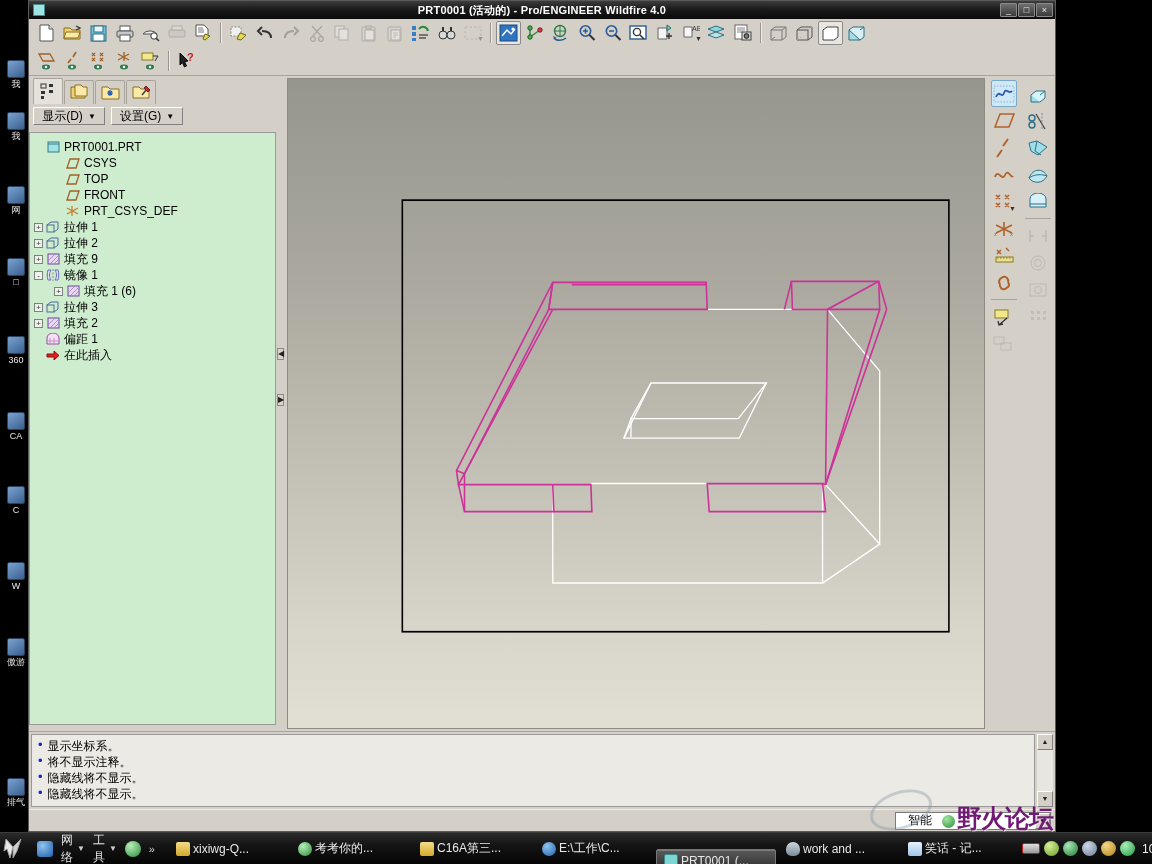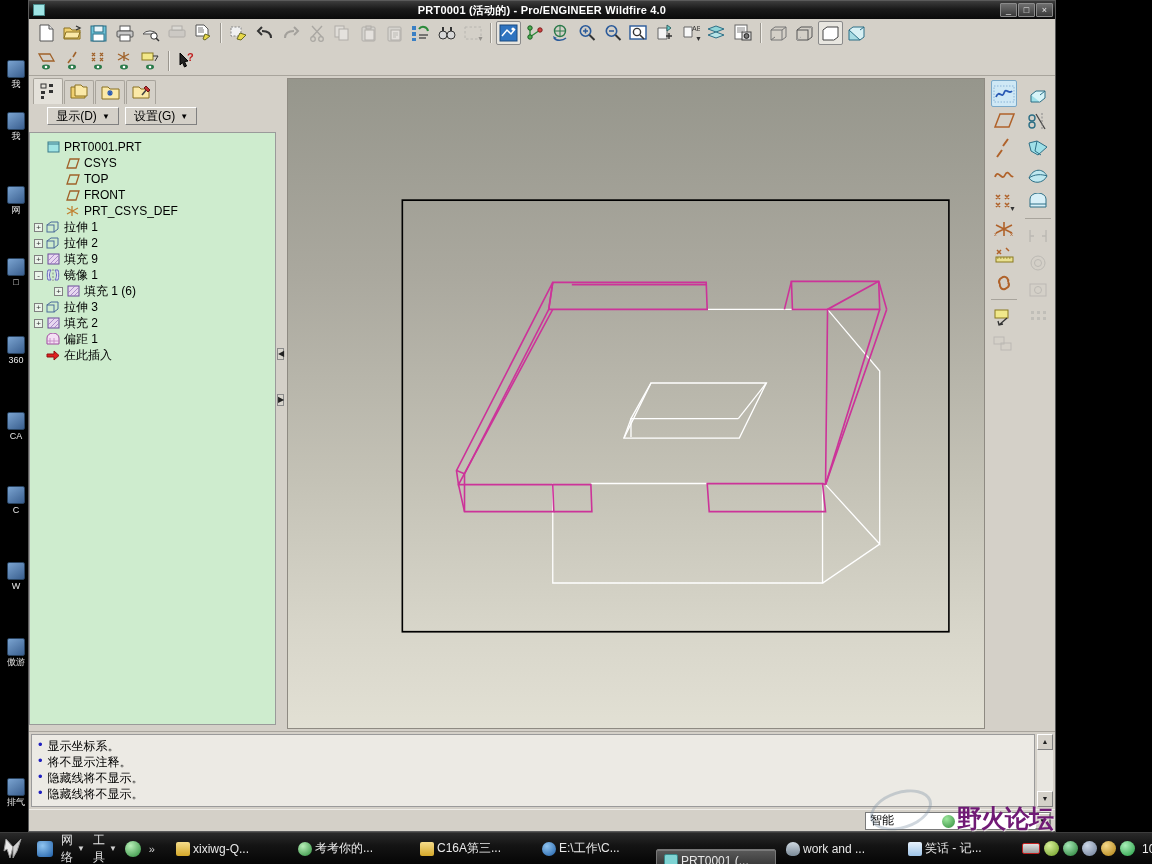--- a/index.html
+++ b/index.html
@@ -91,21 +91,21 @@
 
   #navigator { width:247px; flex:0 0 247px; display:flex; flex-direction:column; background:#d4d0c8; }
   #nav-tabs { height:28px; display:flex; align-items:flex-end; padding-left:4px; gap:1px; }
   .navtab {
     width:30px; height:24px; display:flex; align-items:center; justify-content:center;
     background:#d4d0c8; border:1px solid #a8a49c; border-bottom:none;
     border-radius:2px 2px 0 0;
   }
   .navtab.sel { background:#e4e1da; height:26px; }
 
-  #nav-buttons { height:24px; display:flex; align-items:center; gap:6px; padding:0 18px; background:#d4d0c8; }
+  #nav-buttons { height:24px; display:flex; align-items:center; gap:6px; padding:0 4px; background:#d4d0c8; }
   .navbtn {
     height:18px; min-width:72px; padding:0 8px;
     background:#d4d0c8; border:1px solid #fff;
     border-right-color:#808080; border-bottom-color:#808080;
     display:flex; align-items:center; justify-content:center; gap:5px;
     font-size:12px; color:#000;
   }
   .navbtn .caret { font-size:8px; }
 
   #tree {
@@ -168,23 +168,23 @@
   .sb-track { flex:1 1 auto; background:#e8e6e0; }
 
   
   #statusbar {
     flex:0 0 22px; display:flex; align-items:center; gap:4px;
     background:#d4d0c8; border-top:1px solid #efede8; padding:0 4px;
     position:relative;
   }
   #status-text { flex:1 1 auto; height:18px; background:#d4d0c8; }
   #filter-combo {
-    width:186px; height:18px; display:flex; align-items:center;
+    width:156px; height:18px; display:flex; align-items:center;
     background:#fff; border:1px solid #7a7a7a;
-    font-size:12px; color:#000; padding-left:4px;
+    font-size:12px; color:#000; padding-left:12px;
   }
   #filter-combo .cbtn {
     margin-left:auto; width:15px; height:16px;
     background:#d4d0c8; border:1px solid #fff;
     border-right-color:#808080; border-bottom-color:#808080;
     font-size:7px; line-height:14px; text-align:center;
   }
   #watermark {
     position:absolute; right:2px; bottom:-4px;
     font-size:25px; font-weight:bold; color:#701a75;

